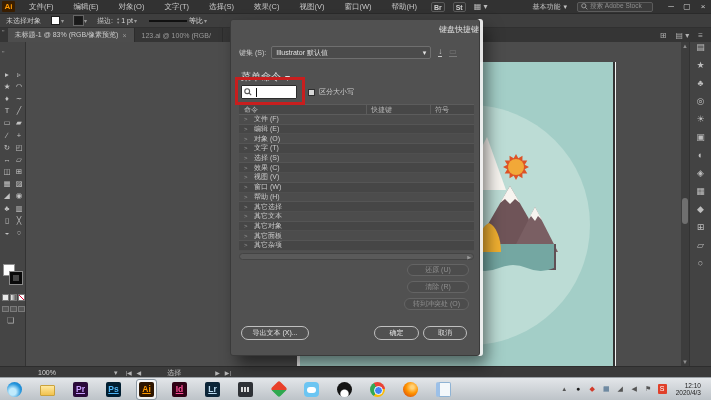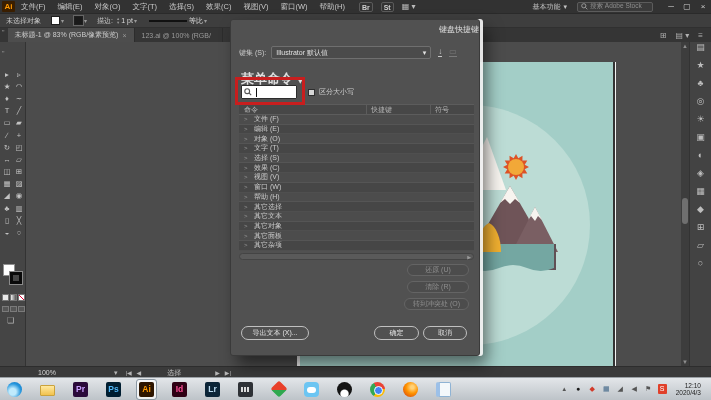--- a/index.html
+++ b/index.html
@@ -1,21 +1,21 @@
 <!DOCTYPE html>
 <html style="--artboard_teal: #a3cec7; --circle_teal: #bcdcd5; --sun_ring: #dd5226; --sun_core: #f2a838; --mountain: #6f5458; --mountain2: #7a5f63; --snow: #f7f4ef; --boat_yellow: #f1b031; --water: #74a7a2; --water_dark: #615055; --annotation_red: #c81e1e;"><head>
 <meta charset="utf-8">
 <style>
   html,body{margin:0;padding:0;background:#222;}
   *{box-sizing:border-box;font-family:"Liberation Sans","DejaVu Sans",sans-serif;}
   .screen{position:relative;width:711px;height:400px;overflow:hidden;background:#4c4c4c;}
   
   .menubar{position:absolute;left:0;top:0;width:711px;height:14px;background:#323232;display:flex;align-items:center;z-index:30;border-bottom:1px solid #2a2a2a;}
   .ai-logo{width:13px;height:11px;margin-left:2px;background:#3a1e00;color:#ff9a00;font-size:8px;font-weight:bold;display:flex;align-items:center;justify-content:center;border-radius:1px;}
-  .menu-item{color:#c9c9c9;font-size:7.5px;padding:0 6px;white-space:nowrap;cursor:default;}
+  .menu-item{color:#c9c9c9;font-size:7.5px;padding:0 6px;white-space:nowrap;cursor:default;margin-left:8px;}
   .app-btn{color:#cfcfcf;font-size:7px;font-weight:bold;border:1px solid #5a5a5a;border-radius:2px;padding:0 2px;margin-left:8px;height:10px;line-height:9px;}
   .layout-btn{color:#bbb;font-size:8px;margin-left:8px;}
   .workspace{margin-left:auto;color:#c5c5c5;font-size:7px;display:flex;align-items:center;gap:3px;}
   .stock-search{margin-left:10px;width:76px;height:10px;border:1px solid #5c5c5c;border-radius:2px;display:flex;align-items:center;padding:0 3px;color:#8f8f8f;font-size:6.5px;gap:2px;background:#3a3a3a;}
   .winctl{display:flex;margin-left:10px;}
   .winctl span{width:16px;height:13px;color:#cccccc;font-size:8px;display:flex;align-items:center;justify-content:center;}
   
   .controlbar{position:absolute;left:0;top:14px;width:711px;height:14px;background:#3e3e3e;display:flex;align-items:center;z-index:20;border-bottom:1px solid #303030;}
   .sel-status{color:#cccccc;font-size:7px;margin-left:6px;}
   .swatch{width:9px;height:9px;border:1px solid #1f1f1f;margin-left:10px;}
@@ -65,21 +65,21 @@
   .sb-nav{display:flex;gap:5px;margin-left:8px;font-size:6px;align-items:center;}
   .sb-tool{margin:0 26px;color:#c5c5c5;}
   
   .dialog{position:absolute;left:230px;top:19px;width:250px;height:337px;background:#515151;border:1px solid #3a3a3a;border-radius:3px;z-index:40;box-shadow:3px 0 0 rgba(248,248,248,0.9),7px 9px 16px rgba(0,0,0,0.5);}
   .dlg-title{position:absolute;left:0;top:4px;width:100%;text-align:right;color:#dedede;font-size:8px;}
   .dlg-row-keyset{position:absolute;left:8px;top:26px;display:flex;align-items:center;}
   .dlg-label{color:#cccccc;font-size:7px;white-space:nowrap;}
   .keyset-select{margin-left:5px;width:160px;height:13px;border:1px solid #6f6f6f;border-radius:2px;display:flex;align-items:center;padding:0 4px;color:#e0e0e0;font-size:7px;justify-content:space-between;background:#4b4b4b;}
   .icon-btn{margin-left:7px;color:#c9c9c9;font-size:8px;border-bottom:1px solid #c9c9c9;line-height:8px;}
   .icon-btn.disabled{color:#7a7a7a;border-bottom:1px solid #7a7a7a;}
-  .cat-dd{position:absolute;left:10px;top:50px;display:flex;align-items:center;gap:4px;color:#dedede;font-size:13px;font-weight:bold;}
+  .cat-dd{position:absolute;left:10px;top:50px;display:flex;align-items:center;gap:4px;color:#dedede;font-size:10px;}
   .search-field{position:absolute;left:10px;top:65px;width:56px;height:14px;background:#ffffff;border:1px solid #2c2c2c;border-radius:1px;display:flex;align-items:center;padding:0 2px;}
   .caret{width:1px;height:9px;background:#111;margin-left:4px;}
   .annotation-box{position:absolute;left:4px;top:57px;width:70px;height:28px;border:3px solid var(--annotation_red,#c81e1e);z-index:55;pointer-events:none;}
   .match-case{position:absolute;left:77px;top:67px;display:flex;align-items:center;gap:4px;}
   .checkbox{width:7px;height:7px;background:#d6d6d6;border:1px solid #2e2e2e;}
   .kb-table{position:absolute;left:8px;top:84px;width:235px;}
   .kb-head{display:flex;height:11px;background:#474747;border-top:1px solid #5c5c5c;border-bottom:1px solid #5c5c5c;color:#b8b8b8;font-size:7px;align-items:center;}
   .kb-head .c1{flex:1;padding-left:5px;}
   .kb-head .c2{width:64px;border-left:1px solid #5c5c5c;padding-left:4px;}
   .kb-head .c3{width:44px;border-left:1px solid #5c5c5c;padding-left:4px;}
@@ -96,21 +96,21 @@
   .pill.export{left:10px;width:68px;}
   .pill.ok{left:143px;width:45px;}
   .pill.cancel{left:192px;width:44px;}
   
   .taskbar{position:absolute;left:0;top:377px;width:711px;height:23px;background:linear-gradient(#e3e6e9,#bdc3c8);border-top:1px solid #9aa0a5;z-index:60;display:flex;align-items:center;padding-left:5px;}
   .tb-icon{width:19px;height:19px;margin-right:14px;border-radius:2px;display:flex;align-items:center;justify-content:center;font-size:8.5px;font-weight:bold;position:relative;flex:none;}
   .tb-icon[data-active="true"]{background:rgba(255,255,255,0.75);outline:1px solid #8b98a3;}
   .tb-art{width:15px;height:15px;border-radius:2px;}
   [data-type="edge"] .tb-art{border-radius:50%;background:radial-gradient(circle at 38% 65%,#bfeafc 25%,#2596dd 60%,#0a6ebd);}
   [data-type="folder"] .tb-art{height:11px;background:linear-gradient(#ffe9a0,#f2c24d);border:1px solid #caa23c;border-radius:1px;margin-top:3px;}
-  [data-type="adobe"] .tb-art{display:flex;align-items:center;justify-content:center;}
+  [data-type="adobe"] .tb-art{display:flex;align-items:center;justify-content:center;text-decoration:underline;}
   [data-type="player"] .tb-art{background:#2e3136;display:flex;align-items:center;justify-content:center;}
   [data-type="player"] .tb-art::before{content:"";width:9px;height:5px;background:repeating-linear-gradient(90deg,#dcdcdc 0 2px,#2e3136 2px 3px);}
   [data-type="kite"] .tb-art{width:12px;height:12px;transform:rotate(45deg);background:linear-gradient(135deg,#e8402a 55%,#2fa84f 55%);border-radius:2px;}
   [data-type="cloud"] .tb-art{border-radius:4px;background:#6cc5f2;position:relative;}
   [data-type="cloud"] .tb-art::before{content:"";position:absolute;left:3px;top:5px;width:9px;height:6px;background:#fff;border-radius:4px;}
   [data-type="qq"] .tb-art{border-radius:50%;background:radial-gradient(circle at 50% 78%,#ffffff 26%,#141414 34%);}
   [data-type="chrome"] .tb-art{border-radius:50%;background:conic-gradient(from -30deg,#ea4335 0 33%,#fbbc05 0 66%,#34a853 0 100%);position:relative;}
   [data-type="chrome"] .tb-art::after{content:"";position:absolute;left:4px;top:4px;width:7px;height:7px;background:#4285f4;border:1.5px solid #fff;border-radius:50%;}
   [data-type="firefox"] .tb-art{border-radius:50%;background:radial-gradient(circle at 62% 35%,#ffd27a 12%,#ff9400 45%,#e0590a 80%);}
   [data-type="notepad"] .tb-art{background:#f4f8fb;border:1px solid #8fb3d4;border-left:4px solid #9cc0e8;}

